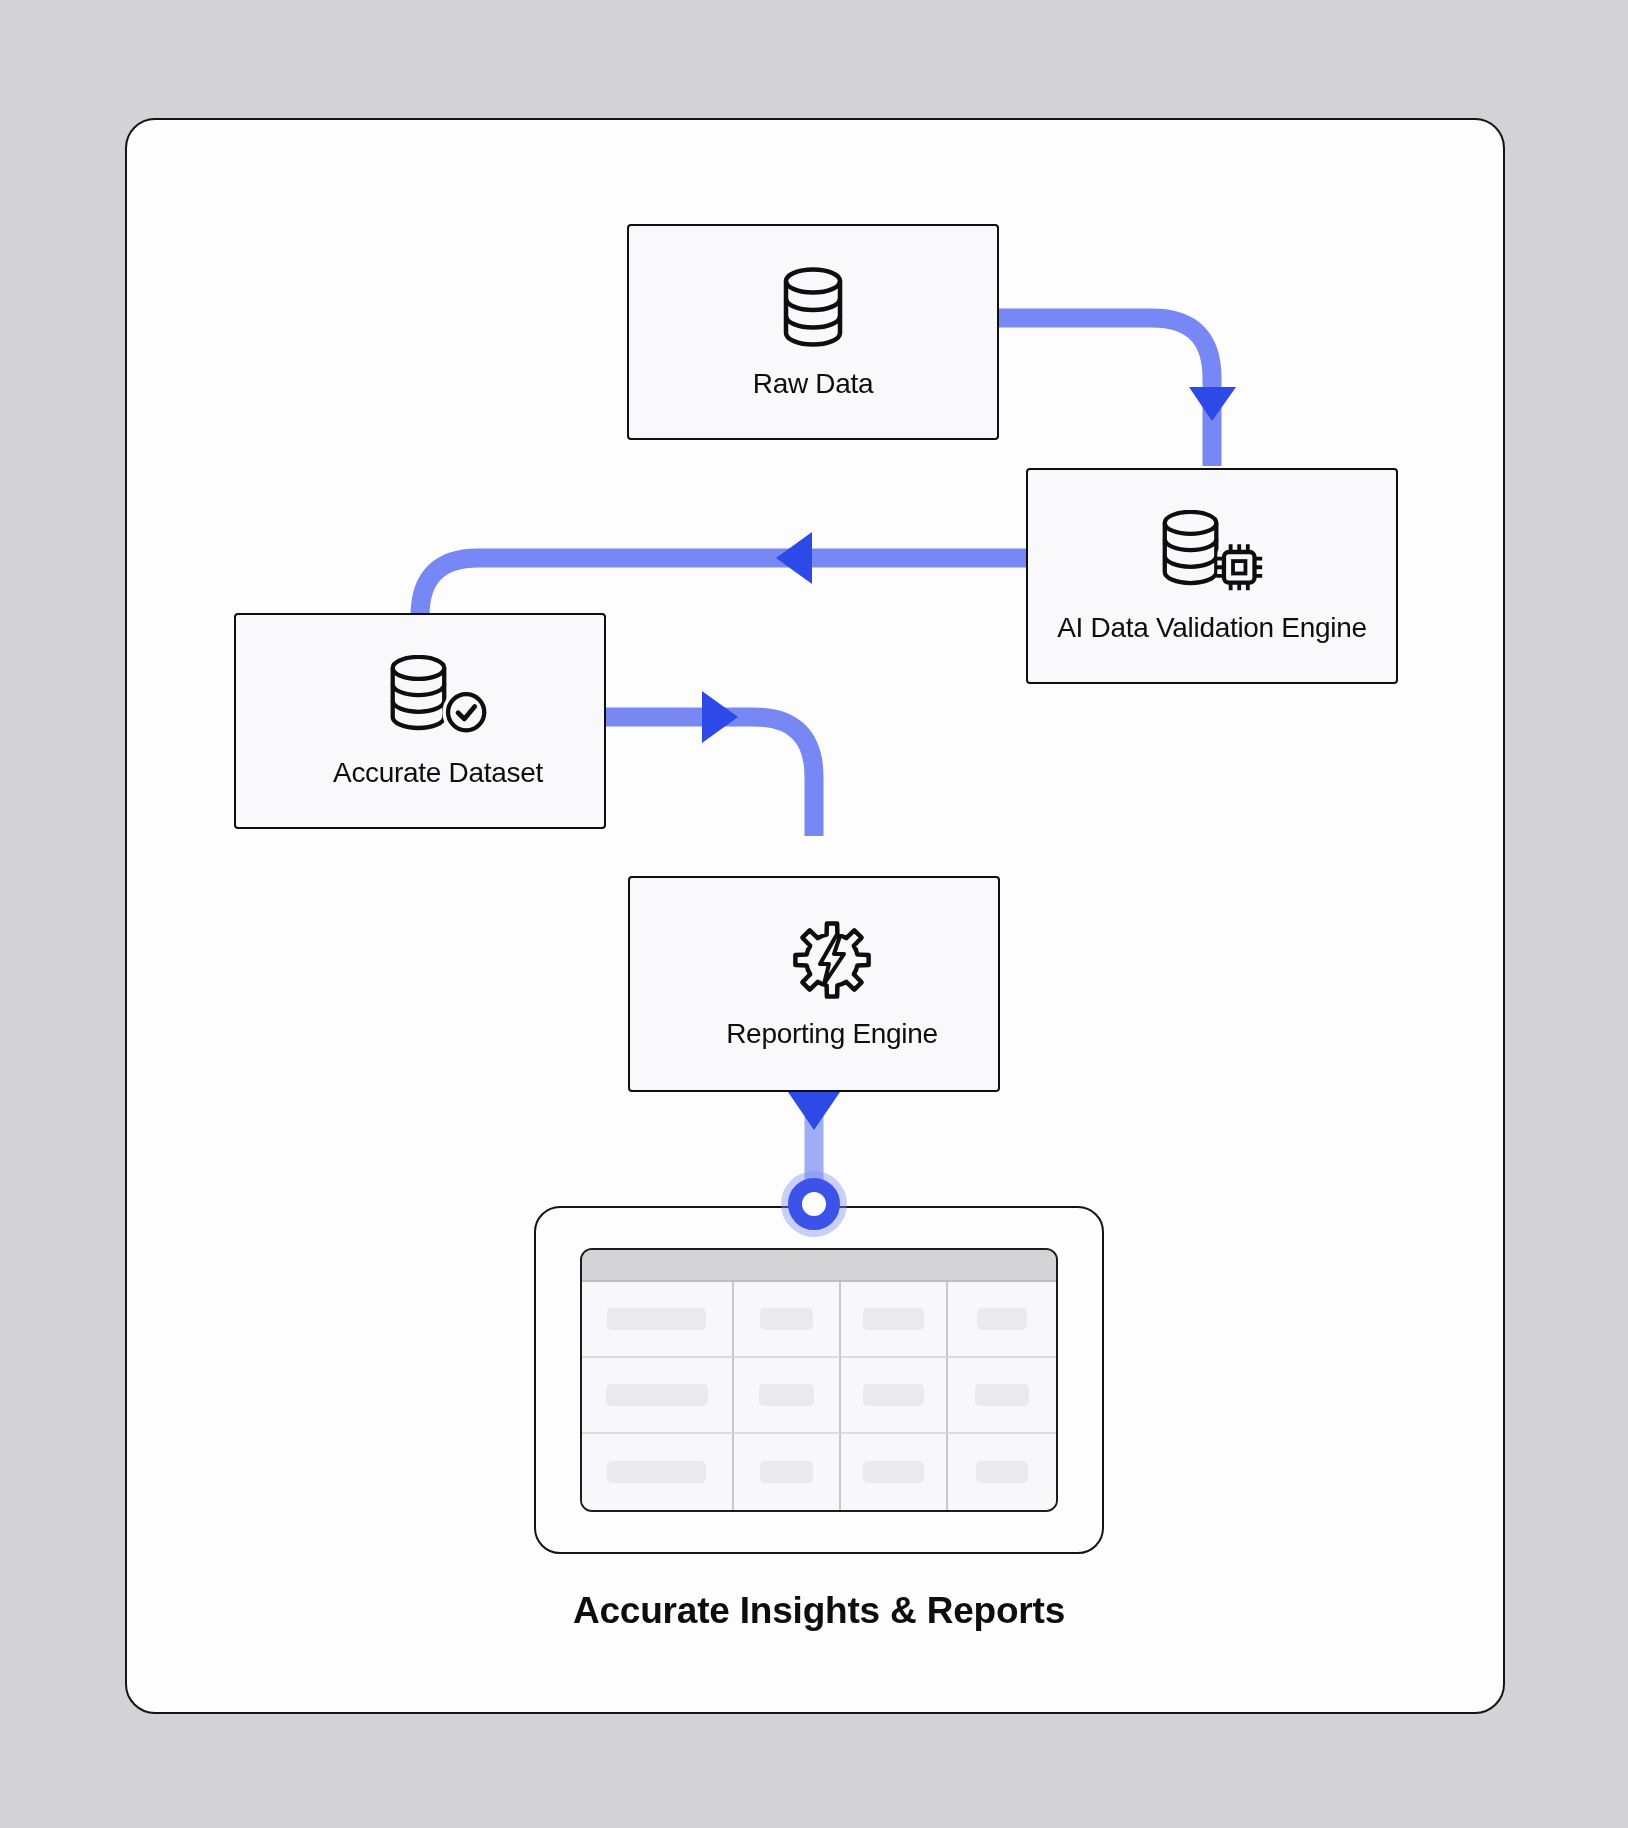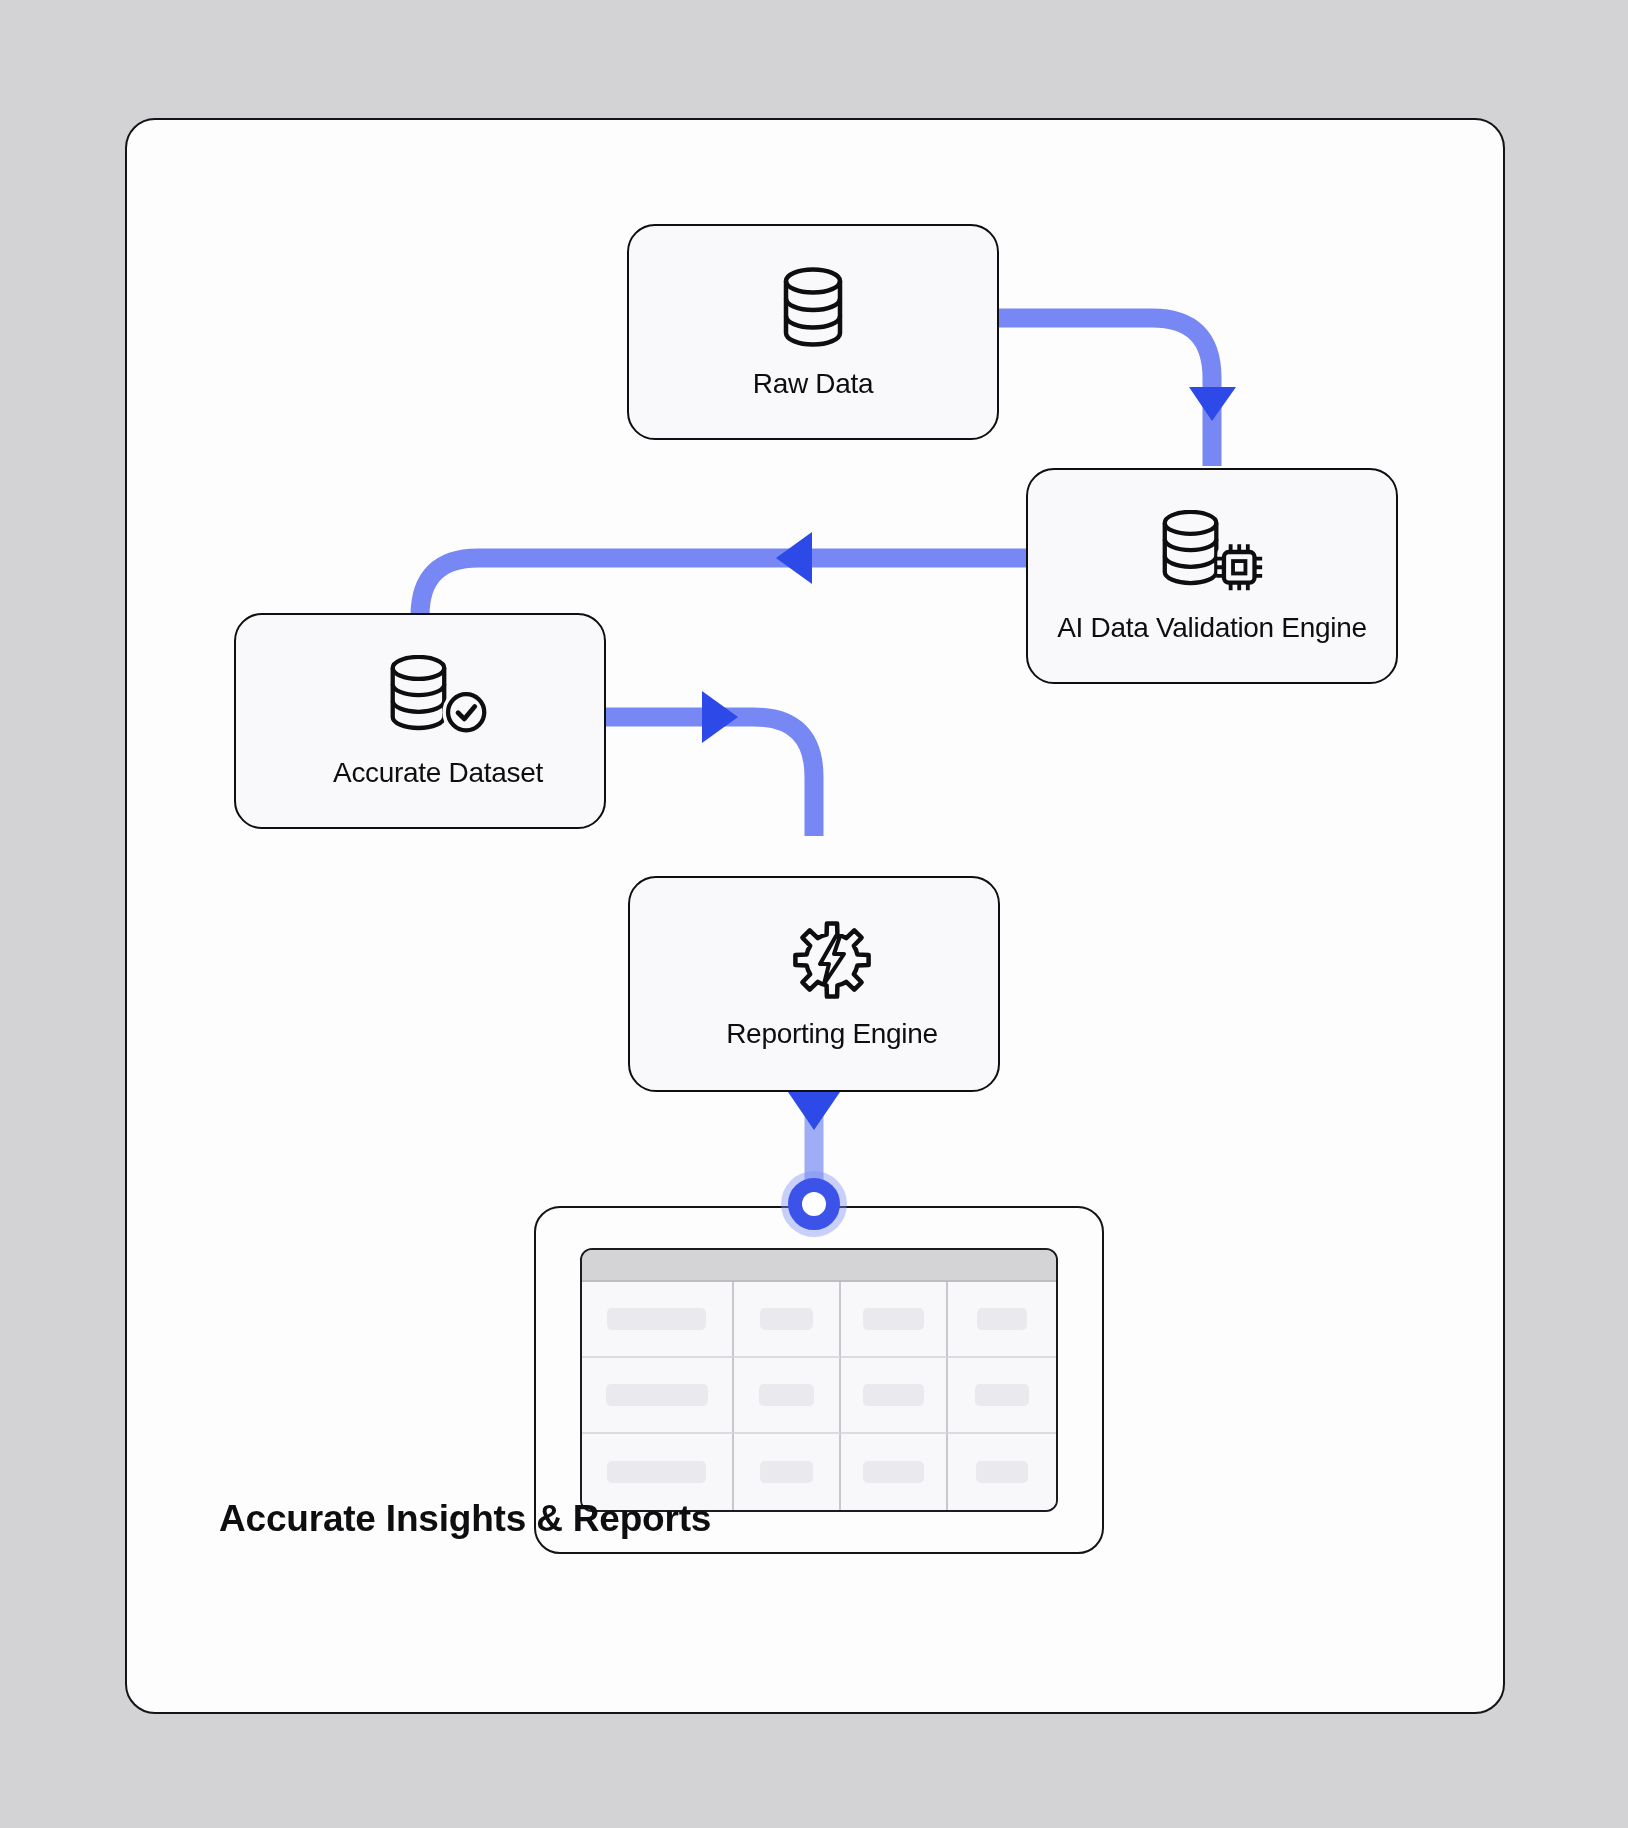--- a/index.html
+++ b/index.html
@@ -10,21 +10,21 @@
     color:#0e0e11;
   }
   .card{
     position:absolute;left:125px;top:118px;width:1376px;height:1592px;
     background:#fdfdfe;border:2px solid #141417;border-radius:30px;
   }
   .connectors{position:absolute;left:0;top:0;z-index:1;}
   .overlay{position:absolute;left:0;top:0;z-index:5;pointer-events:none;}
   .node{
     position:absolute;z-index:2;width:372px;height:216px;
-    background:#f9f8fa;border:2.5px solid #0f0f12;border-radius:28px;
+    background:#f9f8fa;border:2.5px solid #0f0f12;border-radius:4px;
     display:flex;flex-direction:column;align-items:center;justify-content:center;
     gap:20px;box-sizing:border-box;
   }
   .node-raw{left:627px;top:224px;}
   .node-ai{left:1026px;top:468px;}
   .node-acc{left:234px;top:613px;padding-left:36px;}
   .node-rep{left:628px;top:876px;padding-left:36px;}
   .node .label{
     font-size:28px;font-weight:500;letter-spacing:-0.3px;white-space:nowrap;
     color:#0e0e11;line-height:1;
@@ -44,22 +44,22 @@
   .thead{height:30px;flex:0 0 30px;background:#d4d4d7;border-bottom:2px solid #bdbdc3;}
   .tbody{flex:1;display:grid;grid-template-columns:32% 22.6% 22.7% 22.7%;grid-template-rows:1fr 1fr 1fr;}
   .cell{
     border-right:2px solid #c7c7cd;border-bottom:2px solid #dcdce0;
     display:flex;align-items:center;justify-content:center;background:#f8f8fa;
   }
   .cell.last-col{border-right:none;}
   .cell.last-row{border-bottom:none;}
   .bar{height:22px;border-radius:5px;background:#eaeaee;}
   .caption{
-    position:absolute;left:219px;top:1498px;width:1200px;z-index:2;
-    font-size:37px;font-weight:600;letter-spacing:-0.2px;color:#0e0e10;
+    position:absolute;left:219px;top:1590px;width:1200px;z-index:2;
+    text-align:center;font-size:37px;font-weight:600;letter-spacing:-0.2px;color:#0e0e10;
   }
 </style>
 </head>
 <body>
 
 <div class="stage">
 
   <div class="card"></div>
 
   <svg class="connectors" width="1628" height="1828" viewBox="0 0 1628 1828">

